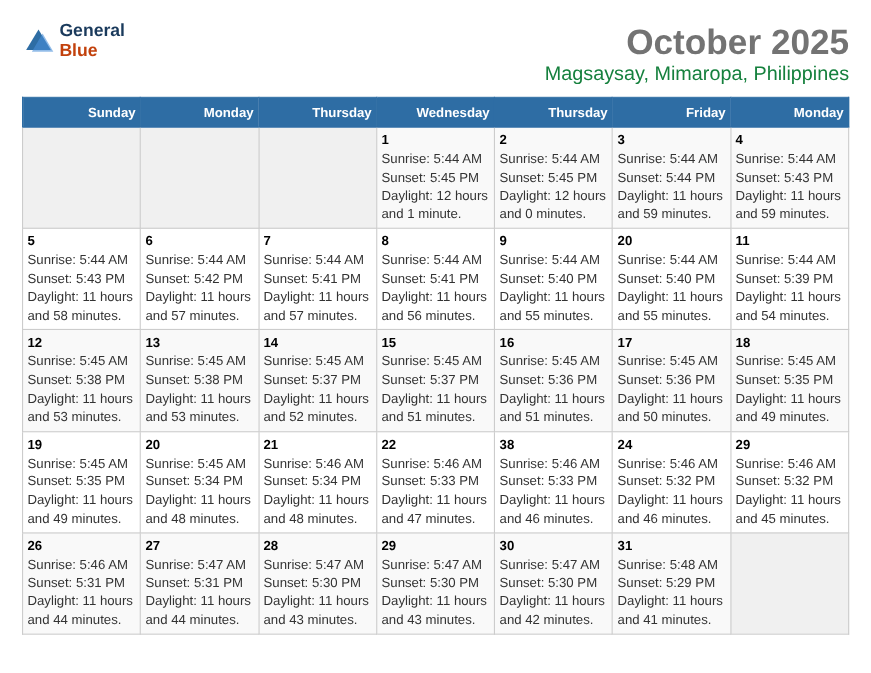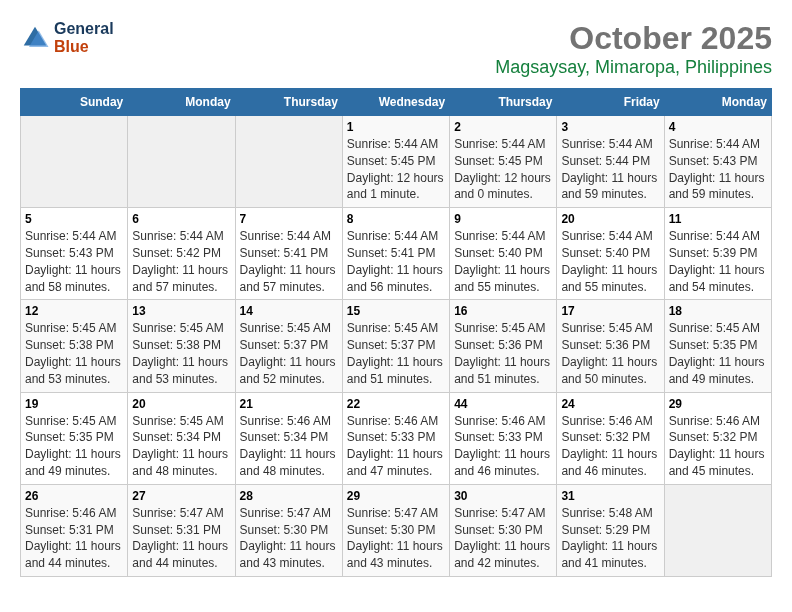--- a/index.html
+++ b/index.html
@@ -276,21 +276,21 @@
 and 48 minutes.</div>
         </td>
         <td>
           <span class="day-num">22</span>
           <div class="day-info">Sunrise: 5:46 AM
 Sunset: 5:33 PM
 Daylight: 11 hours
 and 47 minutes.</div>
         </td>
         <td>
-          <span class="day-num">44</span>
+          <span class="day-num">38</span>
           <div class="day-info">Sunrise: 5:46 AM
 Sunset: 5:33 PM
 Daylight: 11 hours
 and 46 minutes.</div>
         </td>
         <td>
           <span class="day-num">24</span>
           <div class="day-info">Sunrise: 5:46 AM
 Sunset: 5:32 PM
 Daylight: 11 hours

